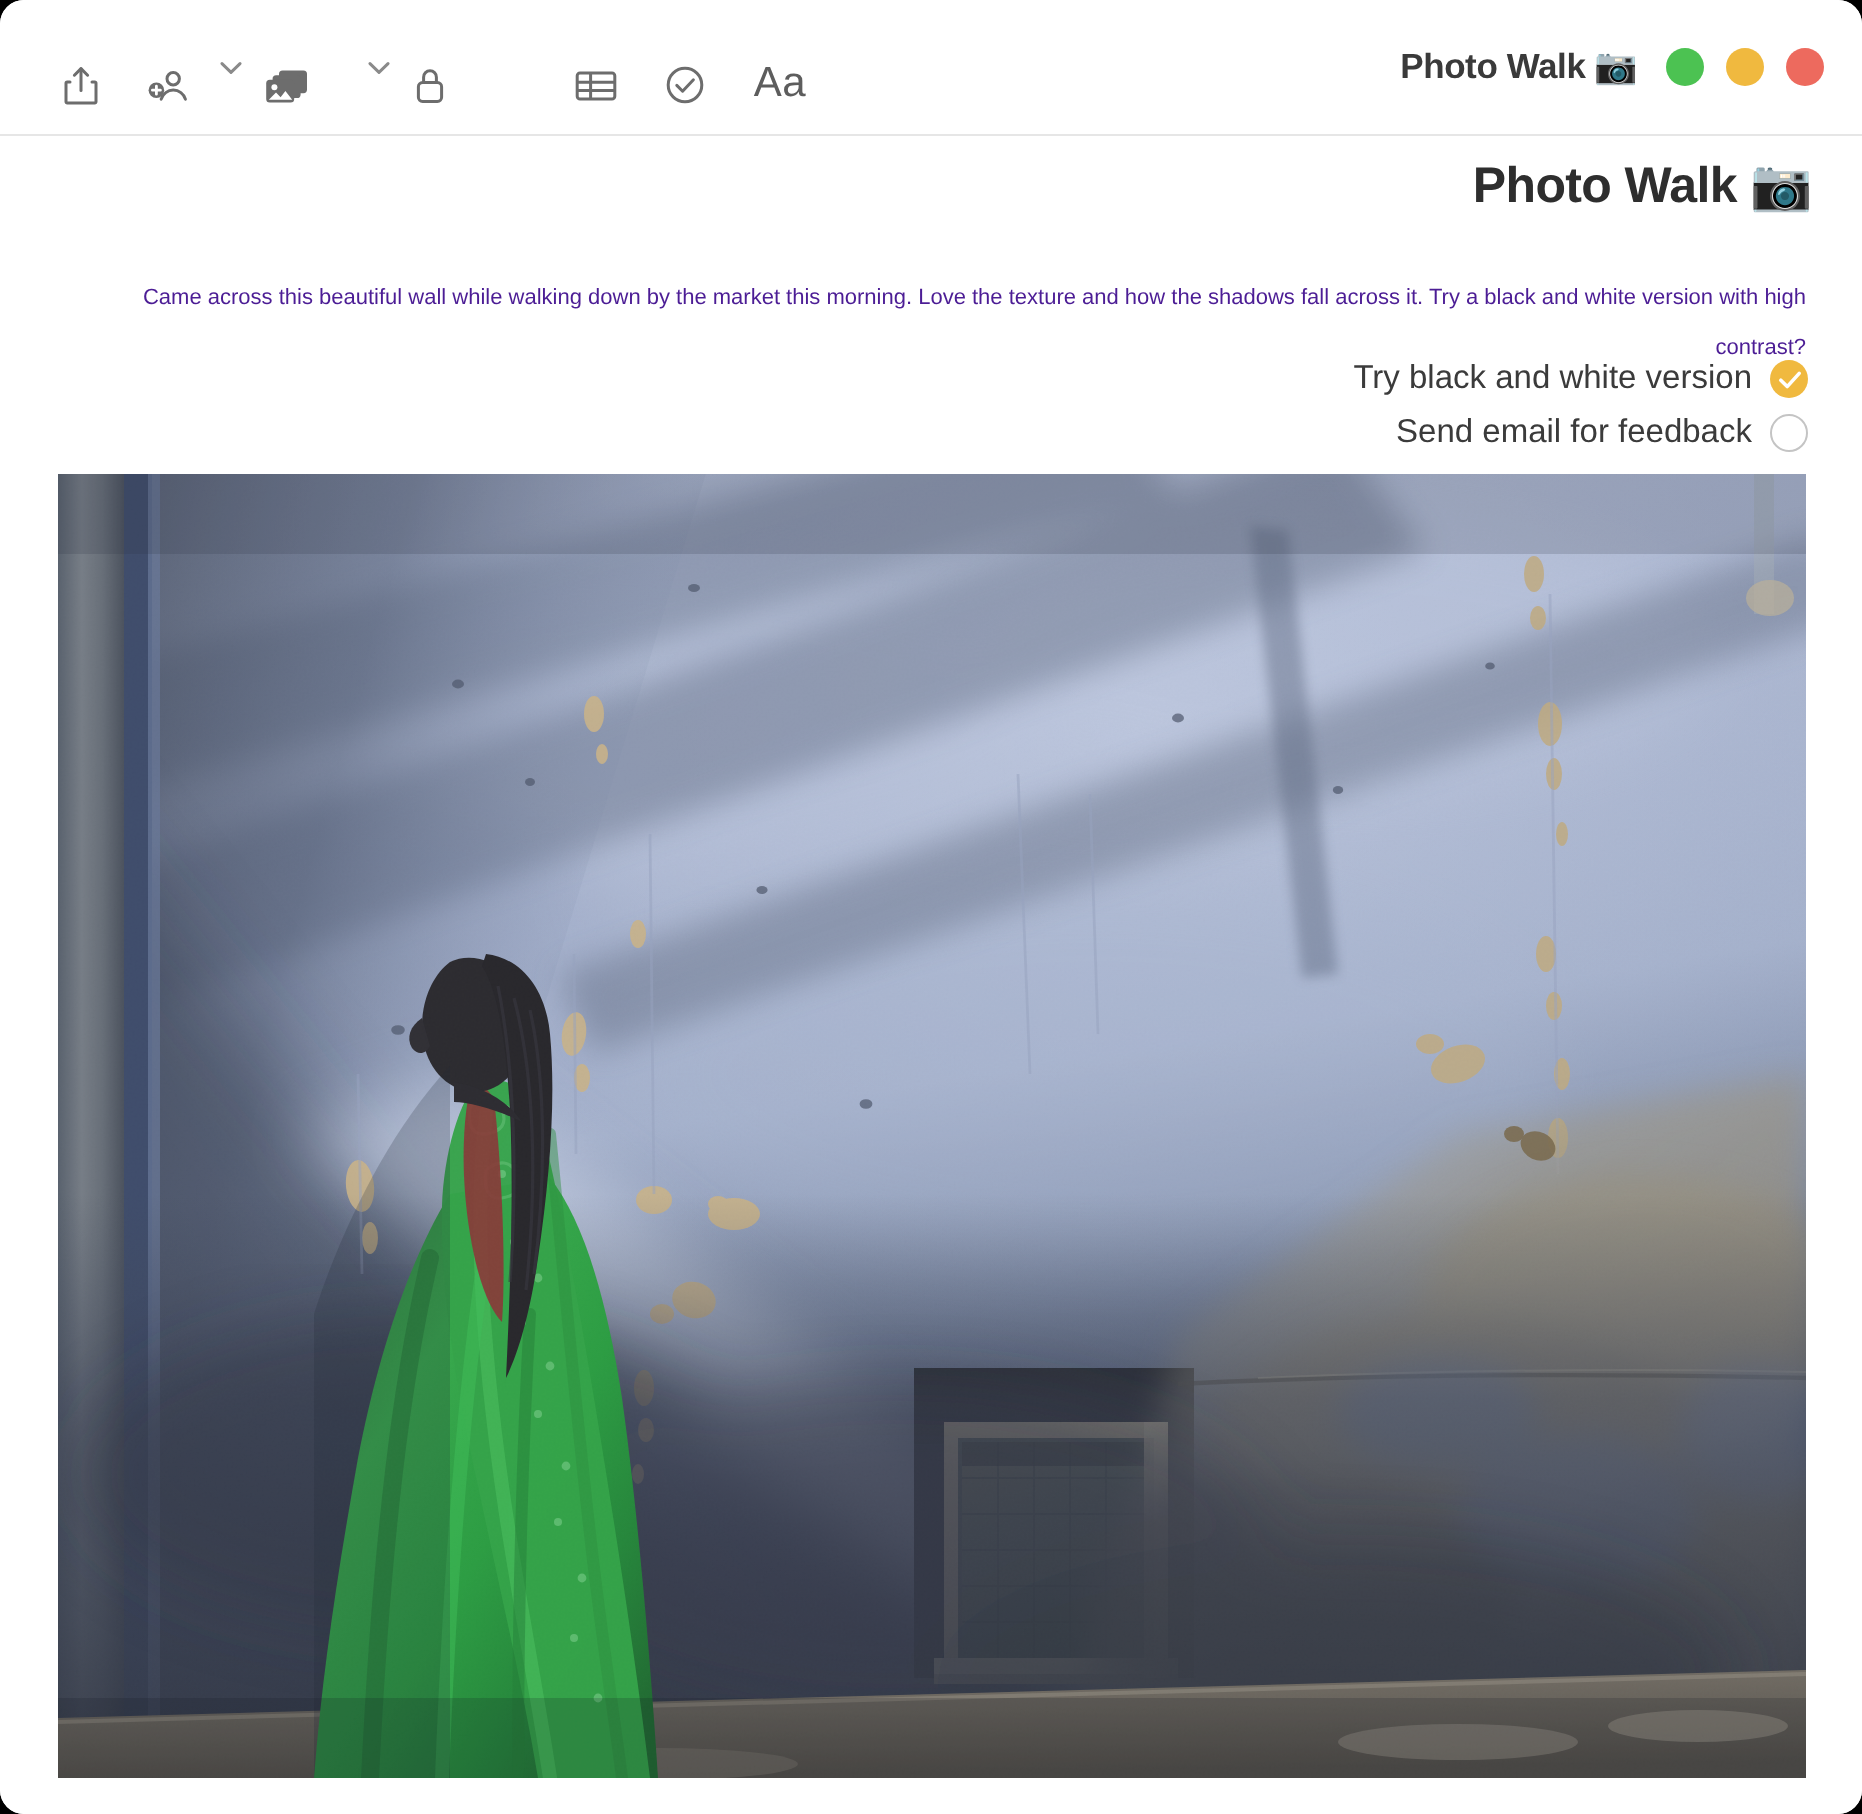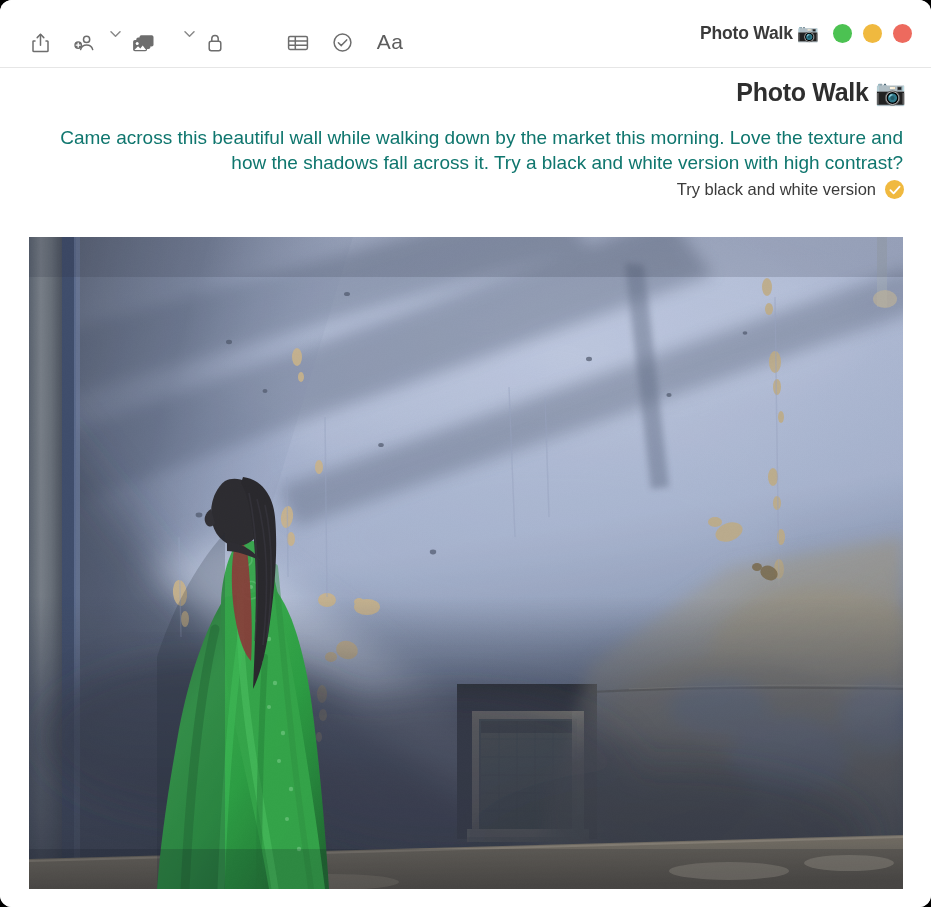--- a/index.html
+++ b/index.html
@@ -107,25 +107,25 @@
     font-weight: bold;
     color: #2e2e2e;
     letter-spacing: -0.3px;
     white-space: nowrap;
     direction: ltr;
   }
 
   #note-paragraph {
     position: absolute;
     right: 28px;
-    top: 57px;
+    top: 69px;
     width: 875px;
-    font-size: 19px;
+    font-size: 11px;
     line-height: 25px;
-    color: #0f766e;
+    color: #4c1d95;
     text-align: right;
     direction: ltr;
     unicode-bidi: plaintext;
   }
 
   #checklist {
     position: absolute;
     right: 27px;
     top: 108px;
     width: 500px;
@@ -283,20 +283,24 @@
 
       <div class="check-row">
         <span class="cbox checked">
           <svg width="12" height="10" viewBox="0 0 12 10" fill="none" stroke="#ffffff" stroke-width="1.8" stroke-linecap="round" stroke-linejoin="round">
             <path d="M1.4 5.1l3.2 3.2L10.6 1.7"></path>
           </svg>
         </span>
         <span class="check-label">Try black and white version</span>
       </div>
 
+      <div class="check-row">
+        <span class="cbox unchecked"></span>
+        <span class="check-label">Send email for feedback</span>
+      </div>
 
     </div>
 
     <div id="photo-wrap">
       <div id="photo">
         <svg viewBox="0 0 874 652" preserveAspectRatio="none" xmlns="http://www.w3.org/2000/svg">
           <defs>
 
             <linearGradient id="wallG" x1="0" y1="0" x2="0.22" y2="1">
               <stop offset="0%" stop-color="#a8b4d0"></stop>

